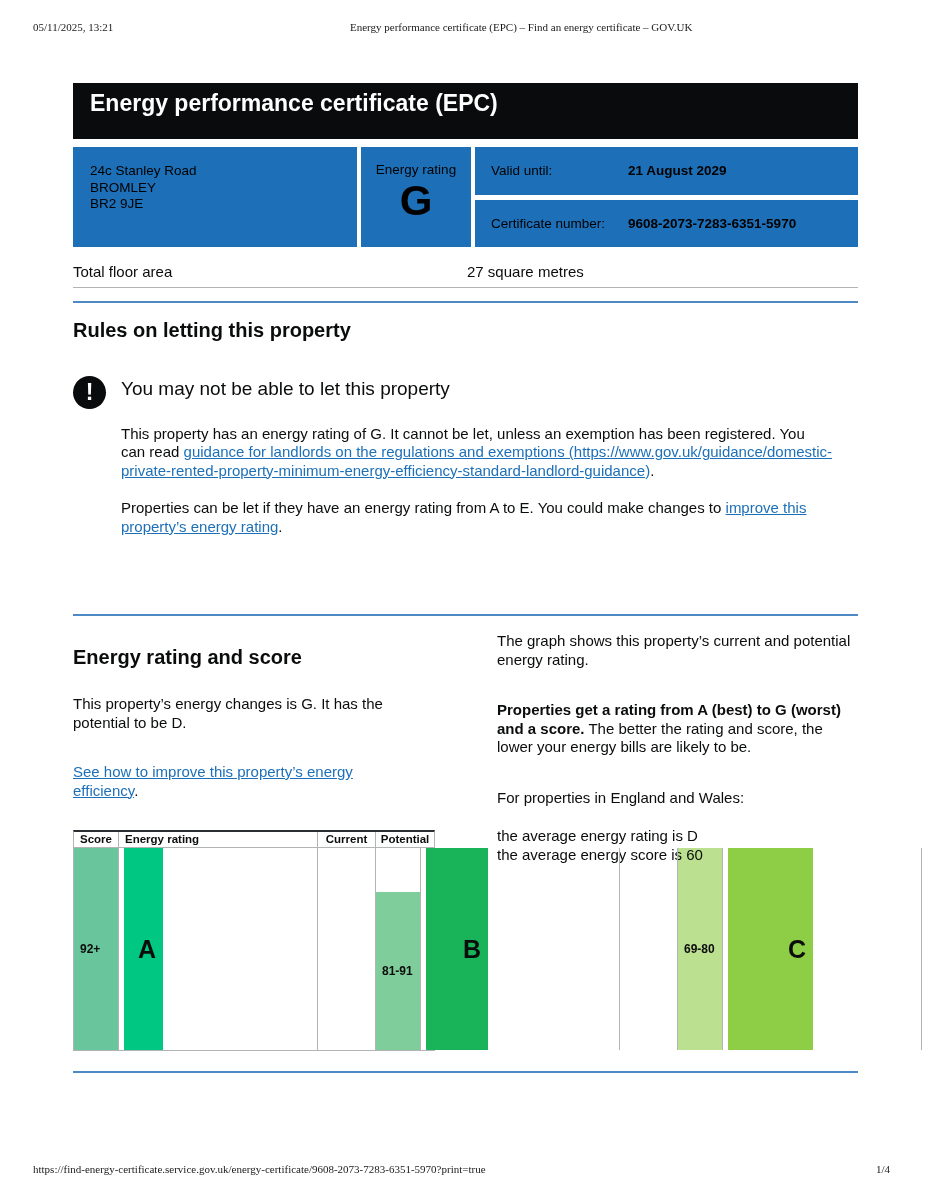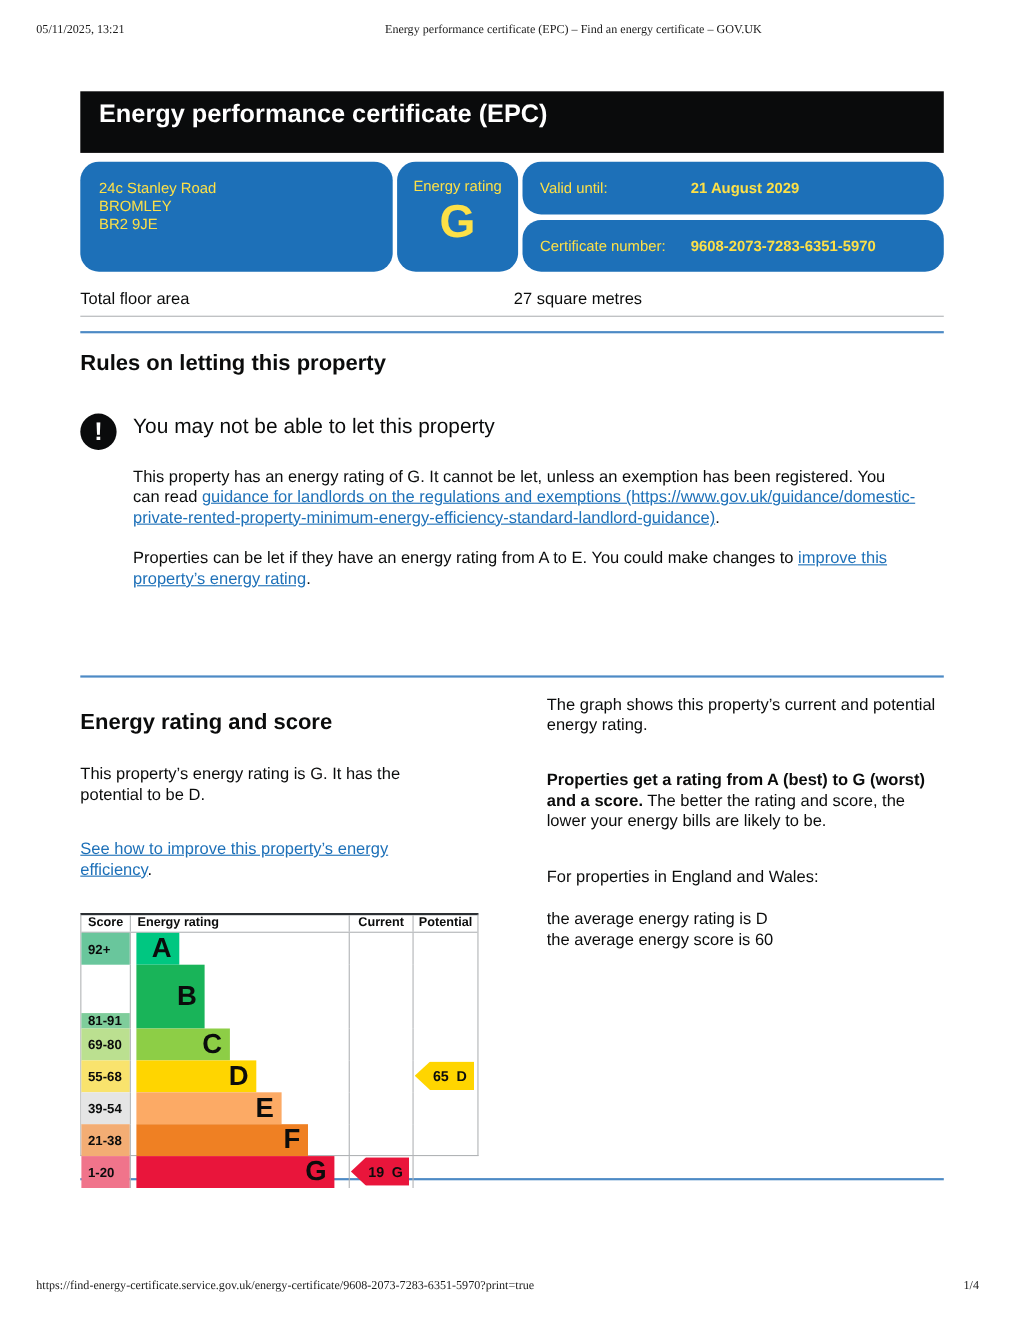--- a/index.html
+++ b/index.html
@@ -20,21 +20,21 @@
 
   .content{position:absolute;left:73px;top:83px;width:785px;}
 
   .banner{
     height:56px;background:#0a0b0c;color:#ffffff;font-weight:bold;
     font-size:23px;line-height:40px;padding-left:17px;box-sizing:border-box;
     margin-bottom:8px;
   }
 
   .summary-box{display:flex;gap:4px;height:100px;}
-  .panel{background:#1d70b8;color:#fde047;box-sizing:border-box;border-radius:17px;}
+  .panel{background:#1d70b8;color:#000000;box-sizing:border-box;}
   .addr-panel{width:284px;padding:16px 0 0 17px;font-size:13.5px;line-height:16.5px;}
   .rating-panel{width:110px;text-align:center;padding-top:15px;}
   .rating-panel .rating-label{font-size:13.5px;}
   .rating-panel .rating-letter{font-size:42px;font-weight:bold;line-height:44px;margin-top:2px;}
   .meta-stack{flex:1;display:flex;flex-direction:column;gap:5px;}
   .meta-row{flex:1;display:flex;align-items:center;padding-left:16px;font-size:13.5px;}
   .meta-row .meta-label{width:137px;flex:0 0 137px;}
   .meta-row .meta-value{font-weight:bold;}
 
   .details{margin-top:12px;font-size:15px;}
@@ -157,31 +157,31 @@
     <h3>You may not be able to let this property</h3>
     <p class="p1"><span>This property has an energy rating of G. It cannot be let, unless an exemption has been registered. You can read </span><a class="link">guidance for landlords on the regulations and exemptions (https://www.gov.uk/guidance/domestic-private-rented-property-minimum-energy-efficiency-standard-landlord-guidance)</a><span>.</span></p>
     <p class="p2"><span>Properties can be let if they have an energy rating from A to E. You could make changes to </span><a class="link">improve this property’s energy rating</a><span>.</span></p>
   </div>
 
   <div class="rule rule-2"></div>
 
   <div class="columns">
     <div class="col-left">
       <h2 class="section-h">Energy rating and score</h2>
-      <p class="intro">This property’s energy rating is G. It has the potential to be D.</p>
+      <p class="intro">This property’s energy changes is G. It has the potential to be D.</p>
       <div class="improve-link-wrap"><a class="link">See how to improve this property’s energy efficiency</a><span>.</span></div>
 
       <div class="chart">
         <div class="chart-header">
           <div class="ch-score">Score</div>
           <div class="ch-band">Energy rating</div>
           <div class="ch-current">Current</div>
           <div class="ch-potential">Potential</div>
         </div>
-        <div id="chart-rows" style="display: flex; flex-direction: column; flex: 1 1 0%; justify-content: space-between;">
+        <div id="chart-rows" style="display: flex; flex-direction: row; flex: 1 1 0%; justify-content: space-between;">
             <div class="chart-row">
               <div class="score-cell" style="background: rgb(105, 198, 156);">92+</div>
               <div class="band-cell">
                 <div class="band-bar" style="width: 39px; background: rgb(0, 199, 129);">A</div>
               </div>
               <div class="cp-cell current-cell"></div>
               <div class="cp-cell potential-cell"></div>
             </div>
             <div class="chart-row">
               <div class="score-cell" style="background: rgb(127, 205, 155); margin-top: 44px;">81-91</div>

